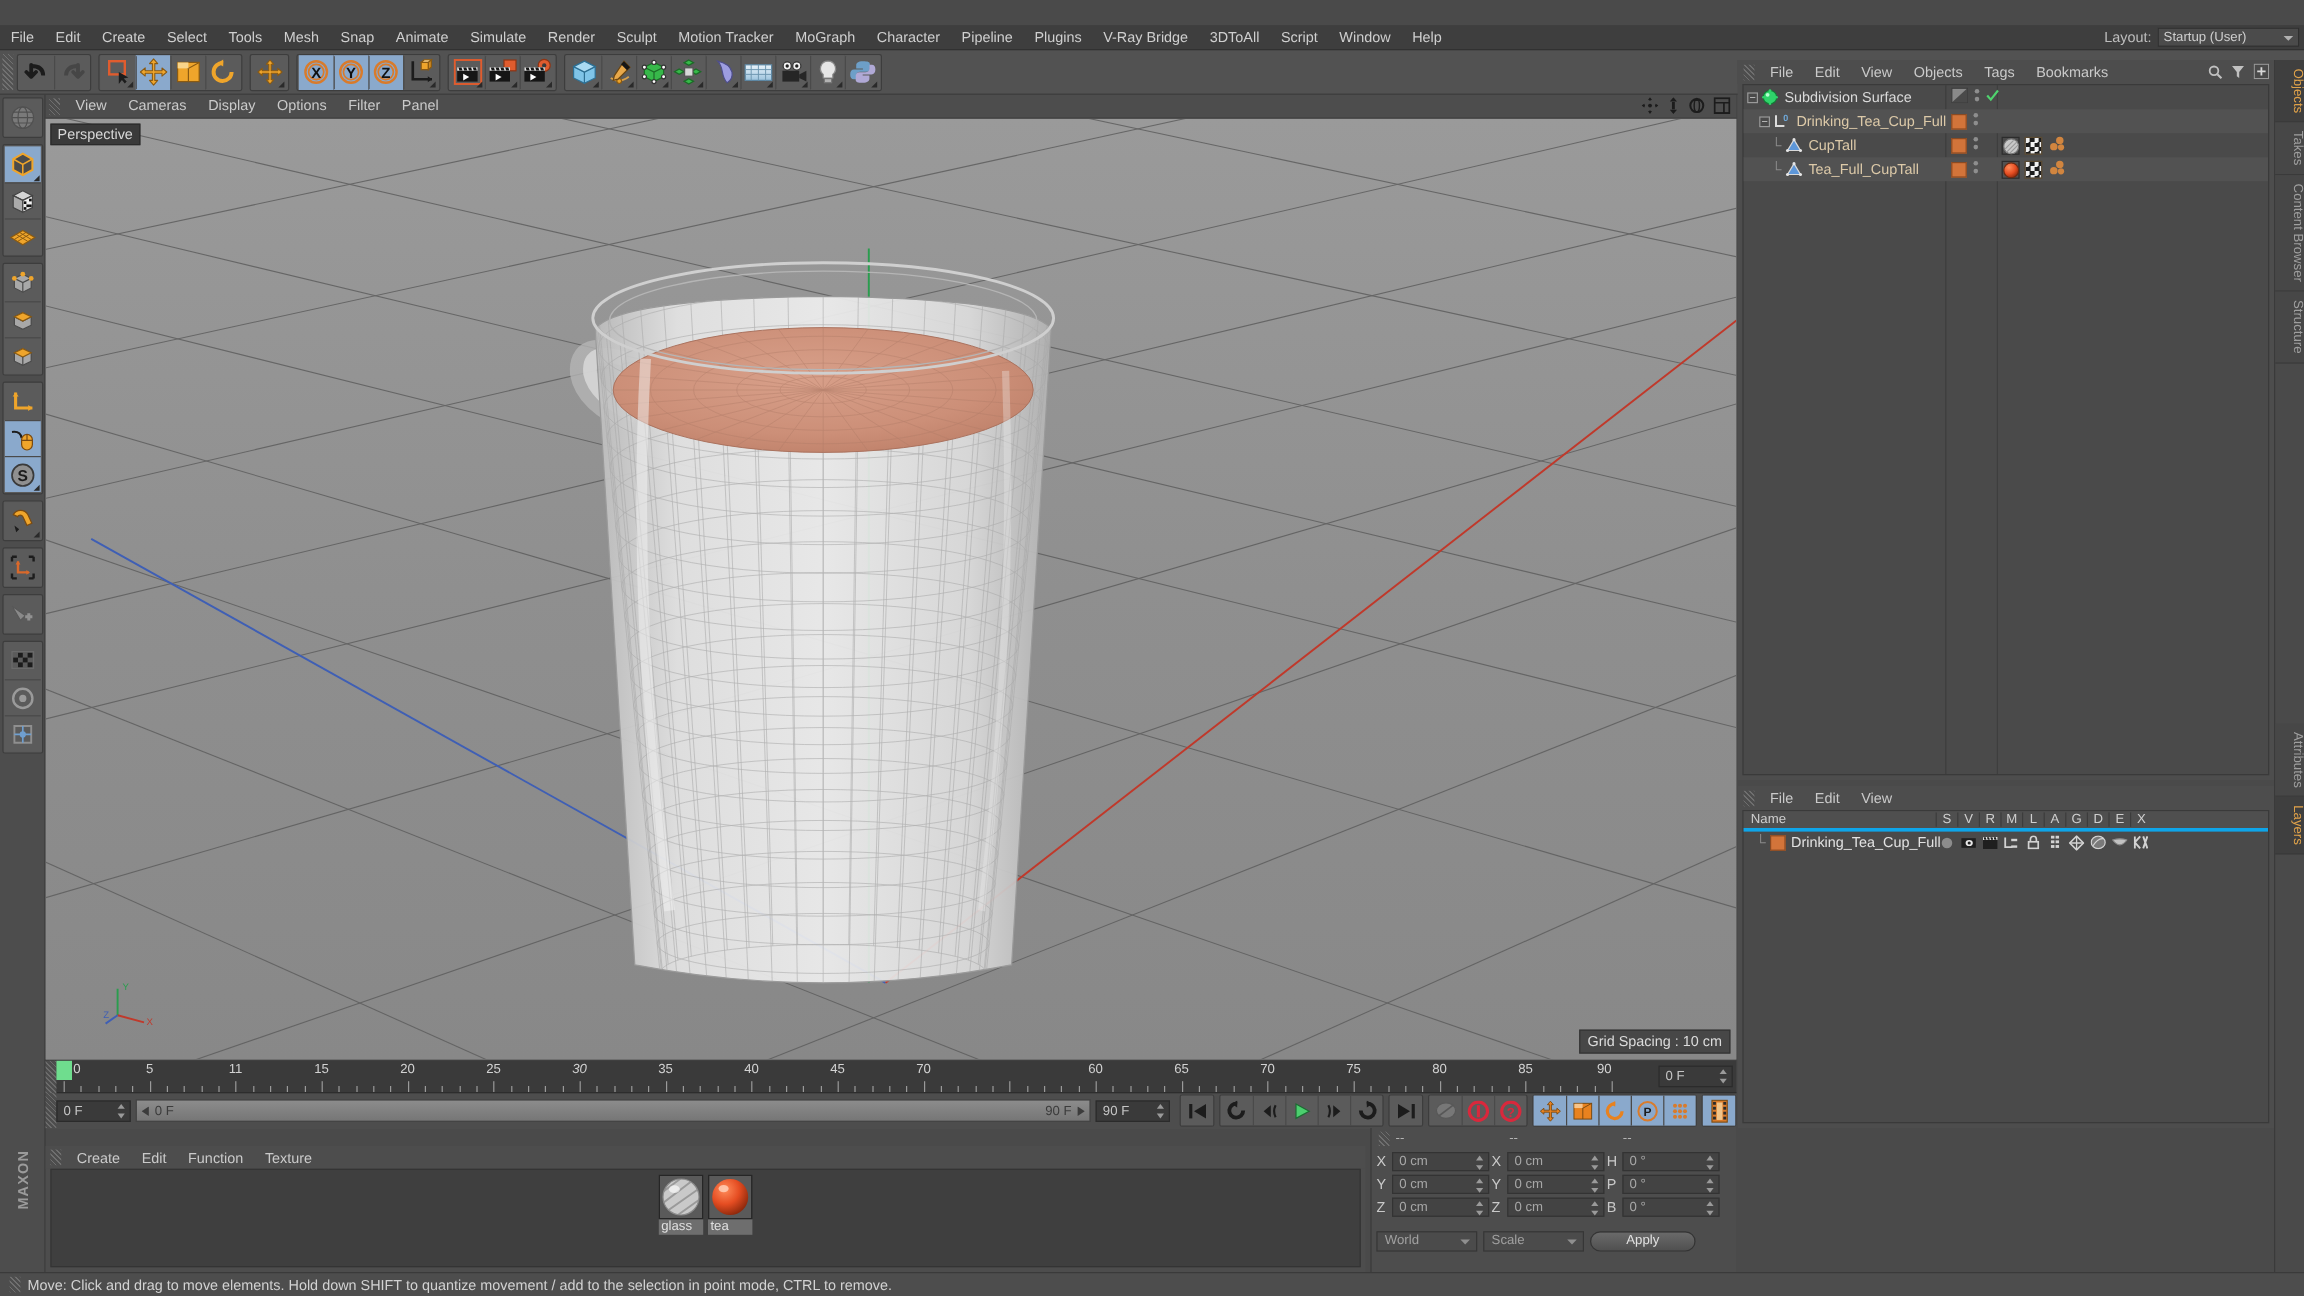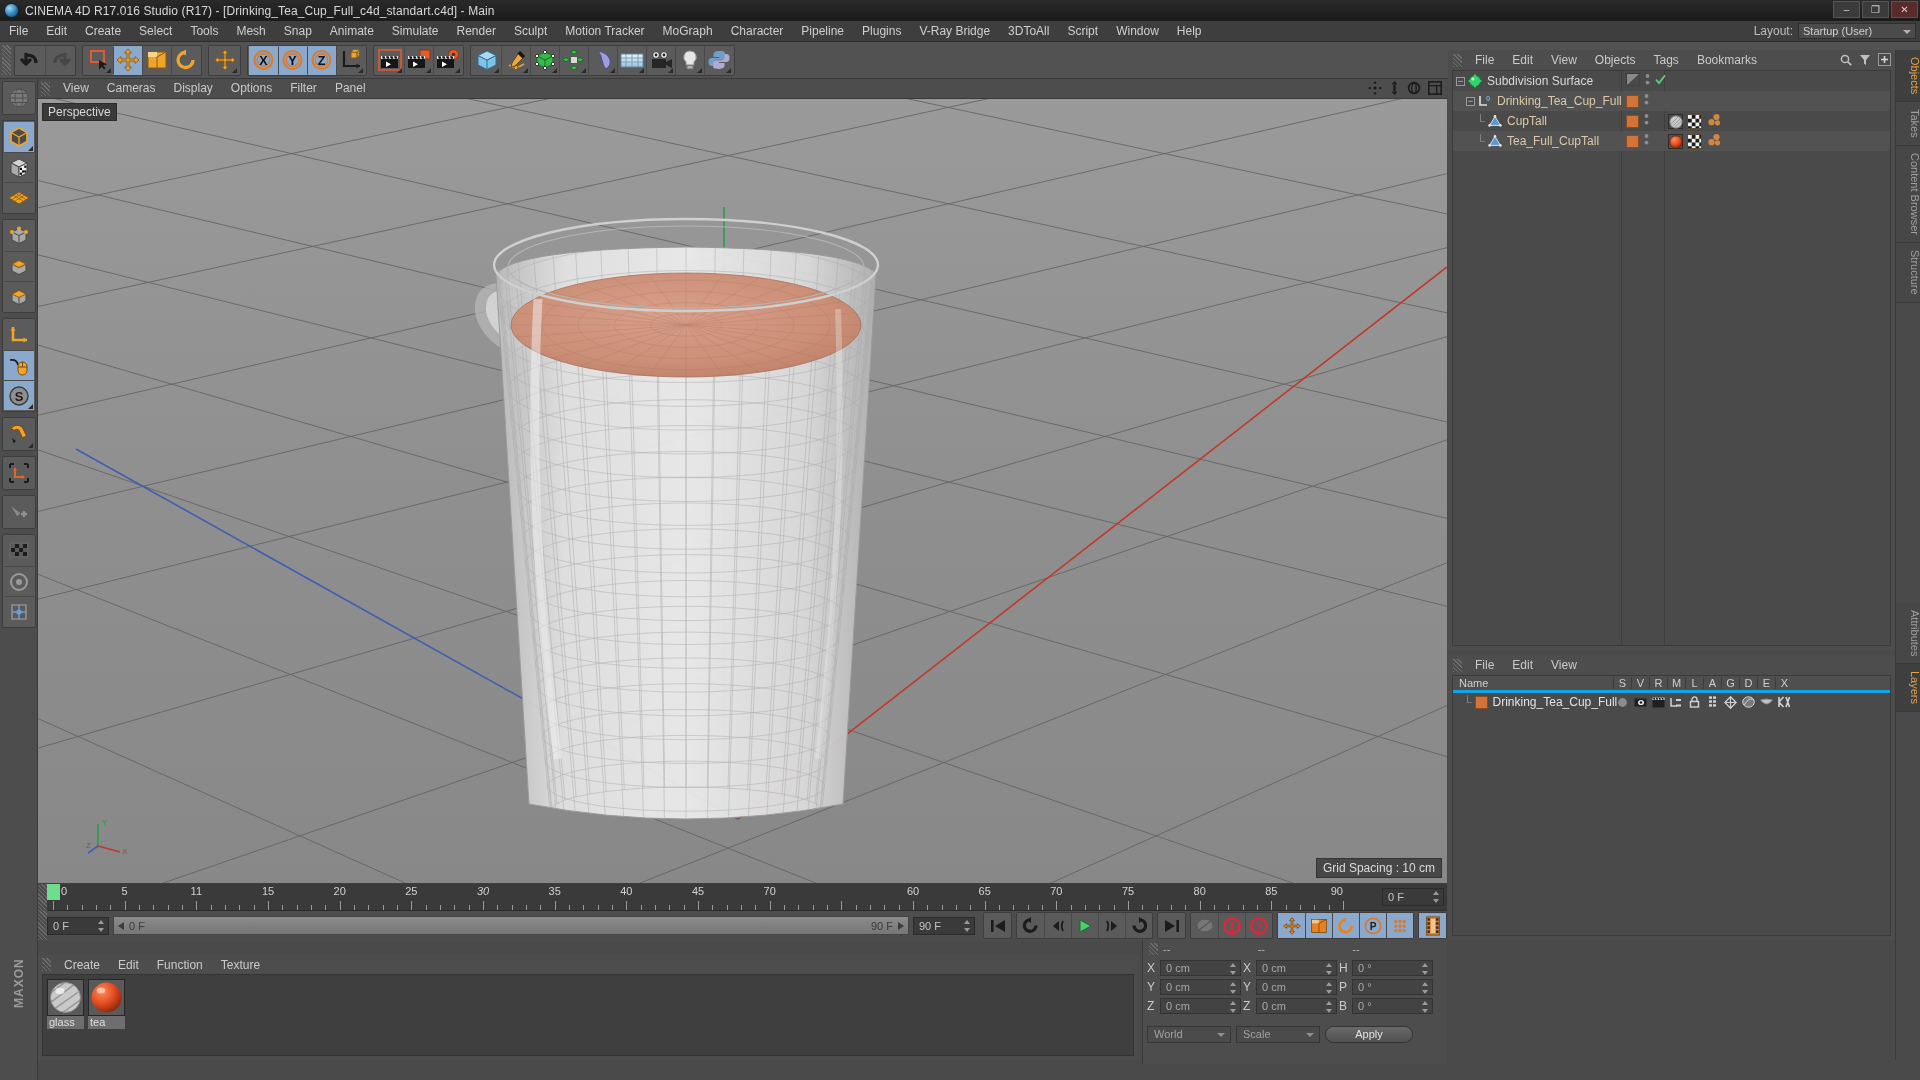--- a/index.html
+++ b/index.html
@@ -122,21 +122,21 @@
   .pgroup .pbtn{border:none;border-left:1px solid #4a4a4a;background:transparent;}
   .pgroup .pbtn:first-child{border-left:none;}
   .pgroup .pbtn.on{background:#8aa9cc;}
 
   
   .matmgr{position:absolute;left:38px;top:955px;width:1100px;height:105px;background:#4d4d4d;}
   .panelmenu{height:19px;background:#4d4d4d;display:flex;align-items:center;}
   .panelmenu .grip{height:13px;margin:0 4px 0 4px;}
   .panelmenu .pitem{padding:0 9px;font-size:12px;color:#cacaca;line-height:18px;}
   .matarea{position:absolute;left:4px;top:19px;right:4px;bottom:4px;background:#3f3f3f;
-    border:1px solid #343434;padding:4px;display:flex;gap:4px;align-items:flex-start;}
+    border:1px solid #343434;padding:4px;display:flex;gap:4px;align-items:flex-start;justify-content:center;}
   .matitem{width:37px;}
   .matsphere{width:37px;height:37px;border:1px solid #262626;position:relative;overflow:hidden;}
   .matname{font-size:11px;color:#e0e0e0;background:#6e6e6e;text-align:left;
     padding:0 2px;line-height:13px;height:13px;overflow:hidden;white-space:nowrap;}
 
   
   .coordmgr{position:absolute;left:1142px;top:940px;width:305px;height:124px;background:#4d4d4d;
     border-left:1px solid #3a3a3a;}
   .coordhead{height:18px;display:flex;align-items:center;font-size:11px;color:#b5b5b5;gap:0;}
   .coordhead .grip{height:12px;margin:0 5px 0 6px;}
@@ -206,29 +206,20 @@
   .statusbar{position:absolute;left:0;bottom:0;width:1920px;height:20px;background:#4d4d4d;
     border-top:1px solid #3a3a3a;display:flex;align-items:center;}
   .statusbar .grip{height:13px;margin:0 6px 0 8px;}
   .statusbar .stext{font-size:12px;color:#d2d2d2;}
 </style>
 </head>
 <body>
 
 <div class="app">
 
-  <div class="titlebar">
-    <div class="tlogo"></div>
-    <div class="ttext">CINEMA 4D R17.016 Studio (R17) - [Drinking_Tea_Cup_Full_c4d_standart.c4d] - Main</div>
-    <div class="winbtns">
-      <div class="winbtn">–</div>
-      <div class="winbtn">❐</div>
-      <div class="winbtn close">✕</div>
-    </div>
-  </div>
 
   <div class="menubar" id="menubar">
       <div class="mitem">File</div>
       <div class="mitem">Edit</div>
       <div class="mitem">Create</div>
       <div class="mitem">Select</div>
       <div class="mitem">Tools</div>
       <div class="mitem">Mesh</div>
       <div class="mitem">Snap</div>
       <div class="mitem">Animate</div>
@@ -1488,14 +1479,18 @@
   <div class="righttabs" id="righttabs">
       <div class="rtab active">Objects</div>
       <div class="rtab">Takes</div>
       <div class="rtab">Content Browser</div>
       <div class="rtab">Structure</div>
       <div style="height: 300px;"></div>
       <div class="rtab">Attributes</div>
       <div class="rtab active">Layers</div>
     </div>
 
+  <div class="statusbar">
+    <div class="grip"></div>
+    <div class="stext">Move: Click and drag to move elements. Hold down SHIFT to quantize movement / add to the selection in point mode, CTRL to remove.</div>
+  </div>
 
 </div>
 
 </body></html>

